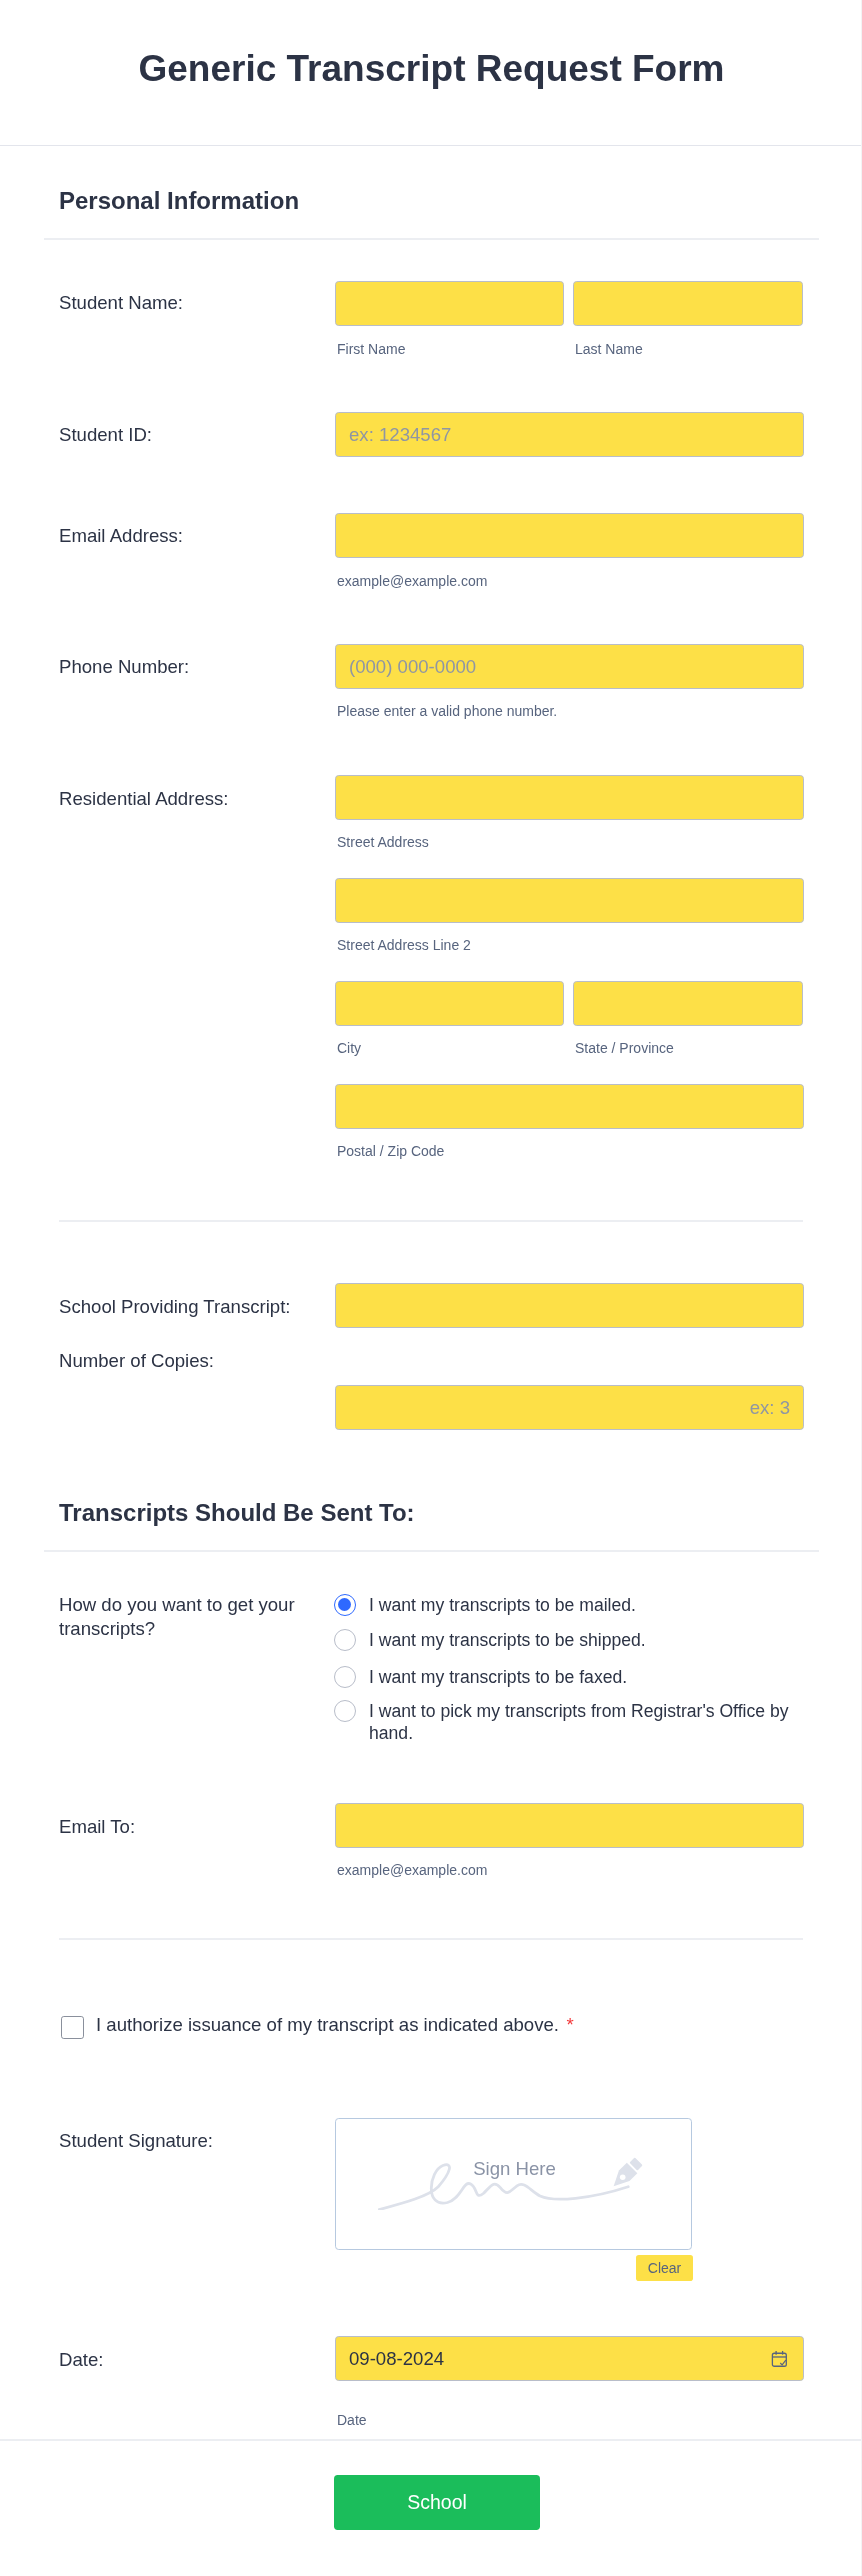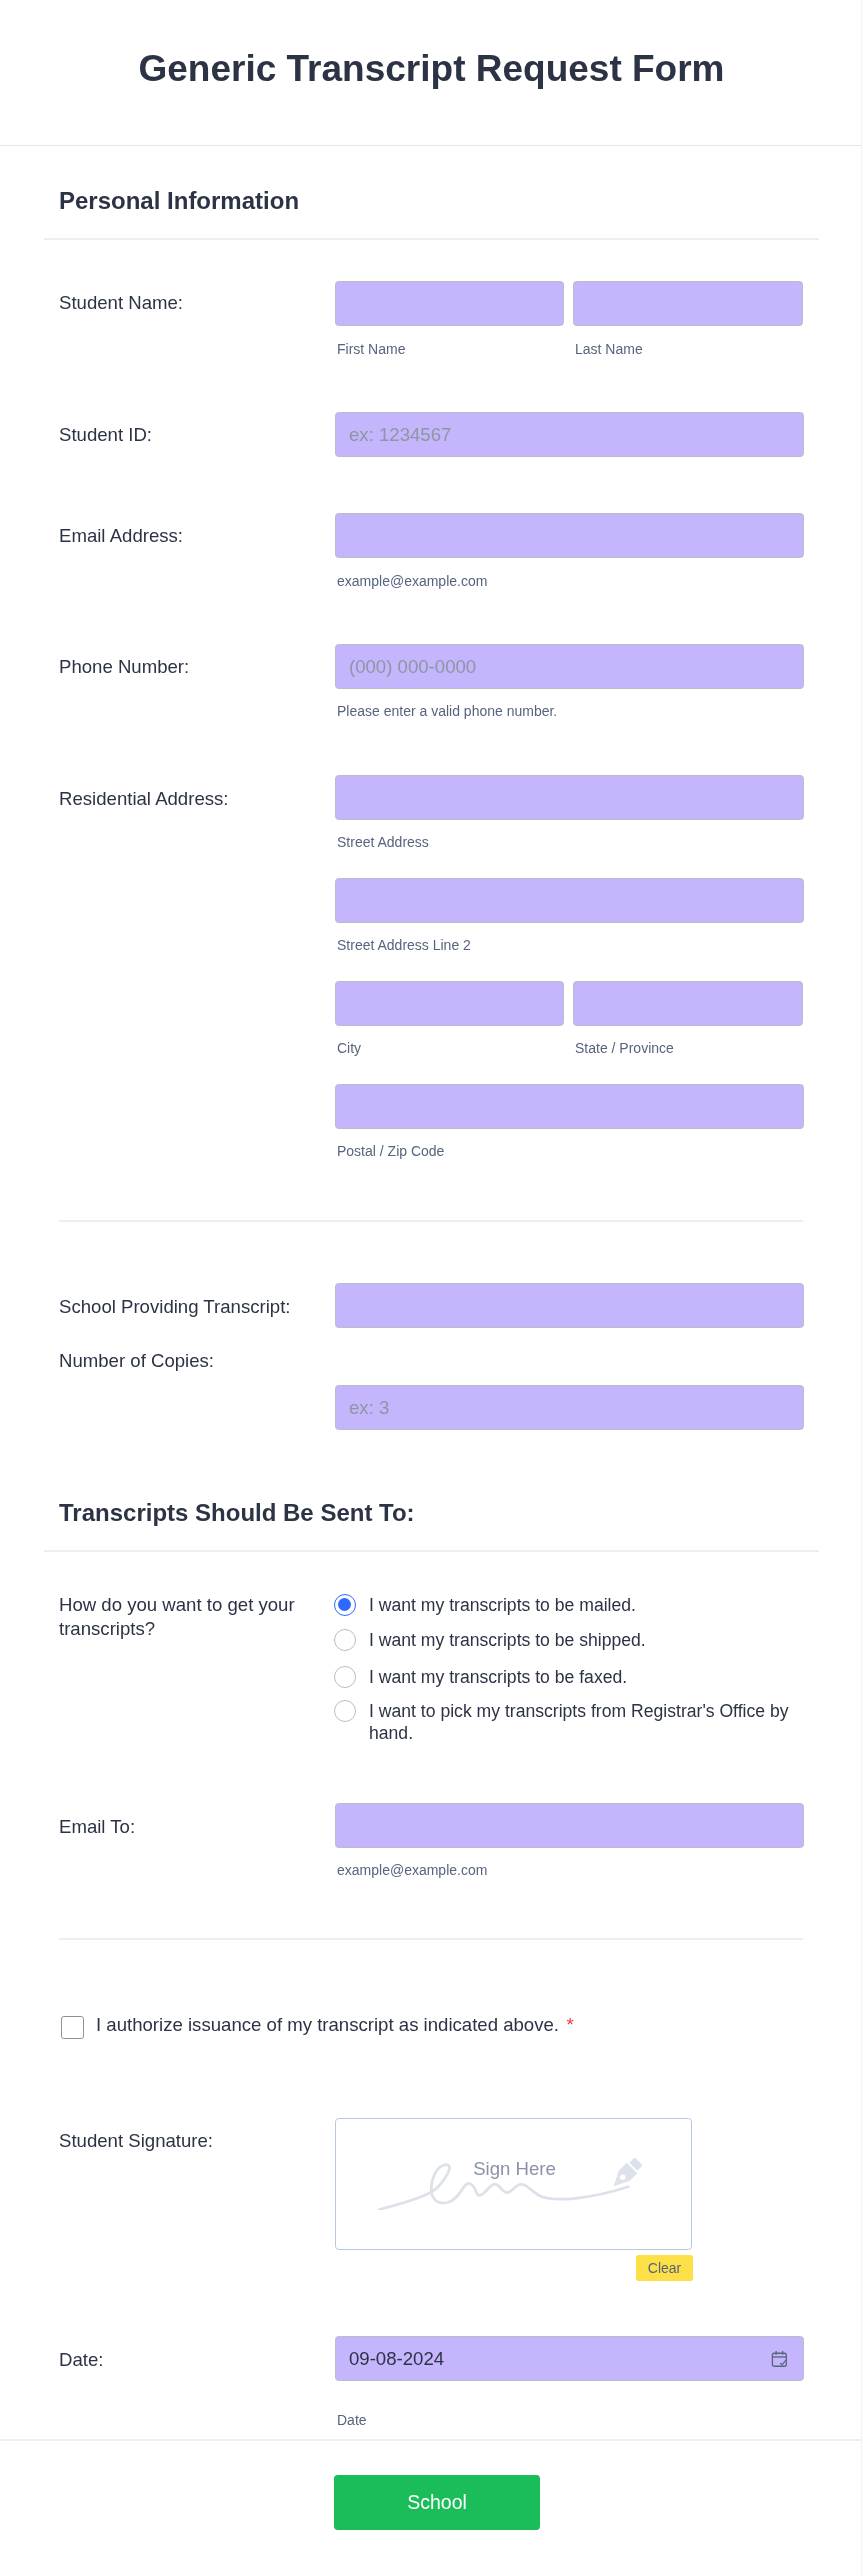--- a/index.html
+++ b/index.html
@@ -24,21 +24,21 @@
     
     .section-head { position: absolute; left: 59px; font-size: 24px; font-weight: bold; color: #2c3345; }
     .section-rule { position: absolute; left: 44px; width: 775px; height: 1.9px; background: #eceef2; }
     .field-rule { position: absolute; left: 59px; width: 744px; height: 1.9px; background: #eceef2; }
 
     
     .label { position: absolute; left: 59px; font-size: 18.6px; color: #2c3345; line-height: 24px; width: 260px; }
 
     
     .input {
-      position: absolute; height: 45px; border: 1.4px solid #b8bdc9; border-radius: 3.7px; background: #c4b5fd;
+      position: absolute; height: 45px; border: 1.4px solid #b8bdc9; border-radius: 3.7px; background: #fde047;
       font-family: "Liberation Sans", "DejaVu Sans", sans-serif; font-size: 18.6px; color: #2c3345;
       padding: 0 13px; outline: none;
     }
     .input::placeholder { color: #8f96a3; }
     .full { left: 335px; width: 469px; }
     .half-l { left: 335px; width: 229px; }
     .half-r { left: 573px; width: 230px; }
     .sublabel { position: absolute; font-size: 14px; color: #57647e; }
 
     
@@ -120,21 +120,21 @@
 
   <input class="input full" style="top: 1084px;" type="text" value="">
   <div class="sublabel" style="left:337px; top:1143px;">Postal / Zip Code</div>
 
   <div class="field-rule" style="top:1220px;"></div>
 
   <div class="label" style="top:1295px;">School Providing Transcript:</div>
   <input class="input full" style="top: 1283px;" type="text" value="">
 
   <div class="label" style="top:1349px;">Number of Copies:</div>
-  <input class="input full" style="top: 1385px;" type="text" placeholder="ex: 3">
+  <input class="input full" style="top: 1385px; text-align: right;" type="text" placeholder="ex: 3">
 
   <div class="section-head" style="top:1499px;">Transcripts Should Be Sent To:</div>
   <div class="section-rule" style="top:1550px;"></div>
 
   <div class="label" style="top:1593px; width:269px;">How do you want to get your transcripts?</div>
 
   <div class="radio-row" style="top:1594px;">
     <span class="radio checked"></span>
     <span class="radio-label">I want my transcripts to be mailed.</span>
   </div>

